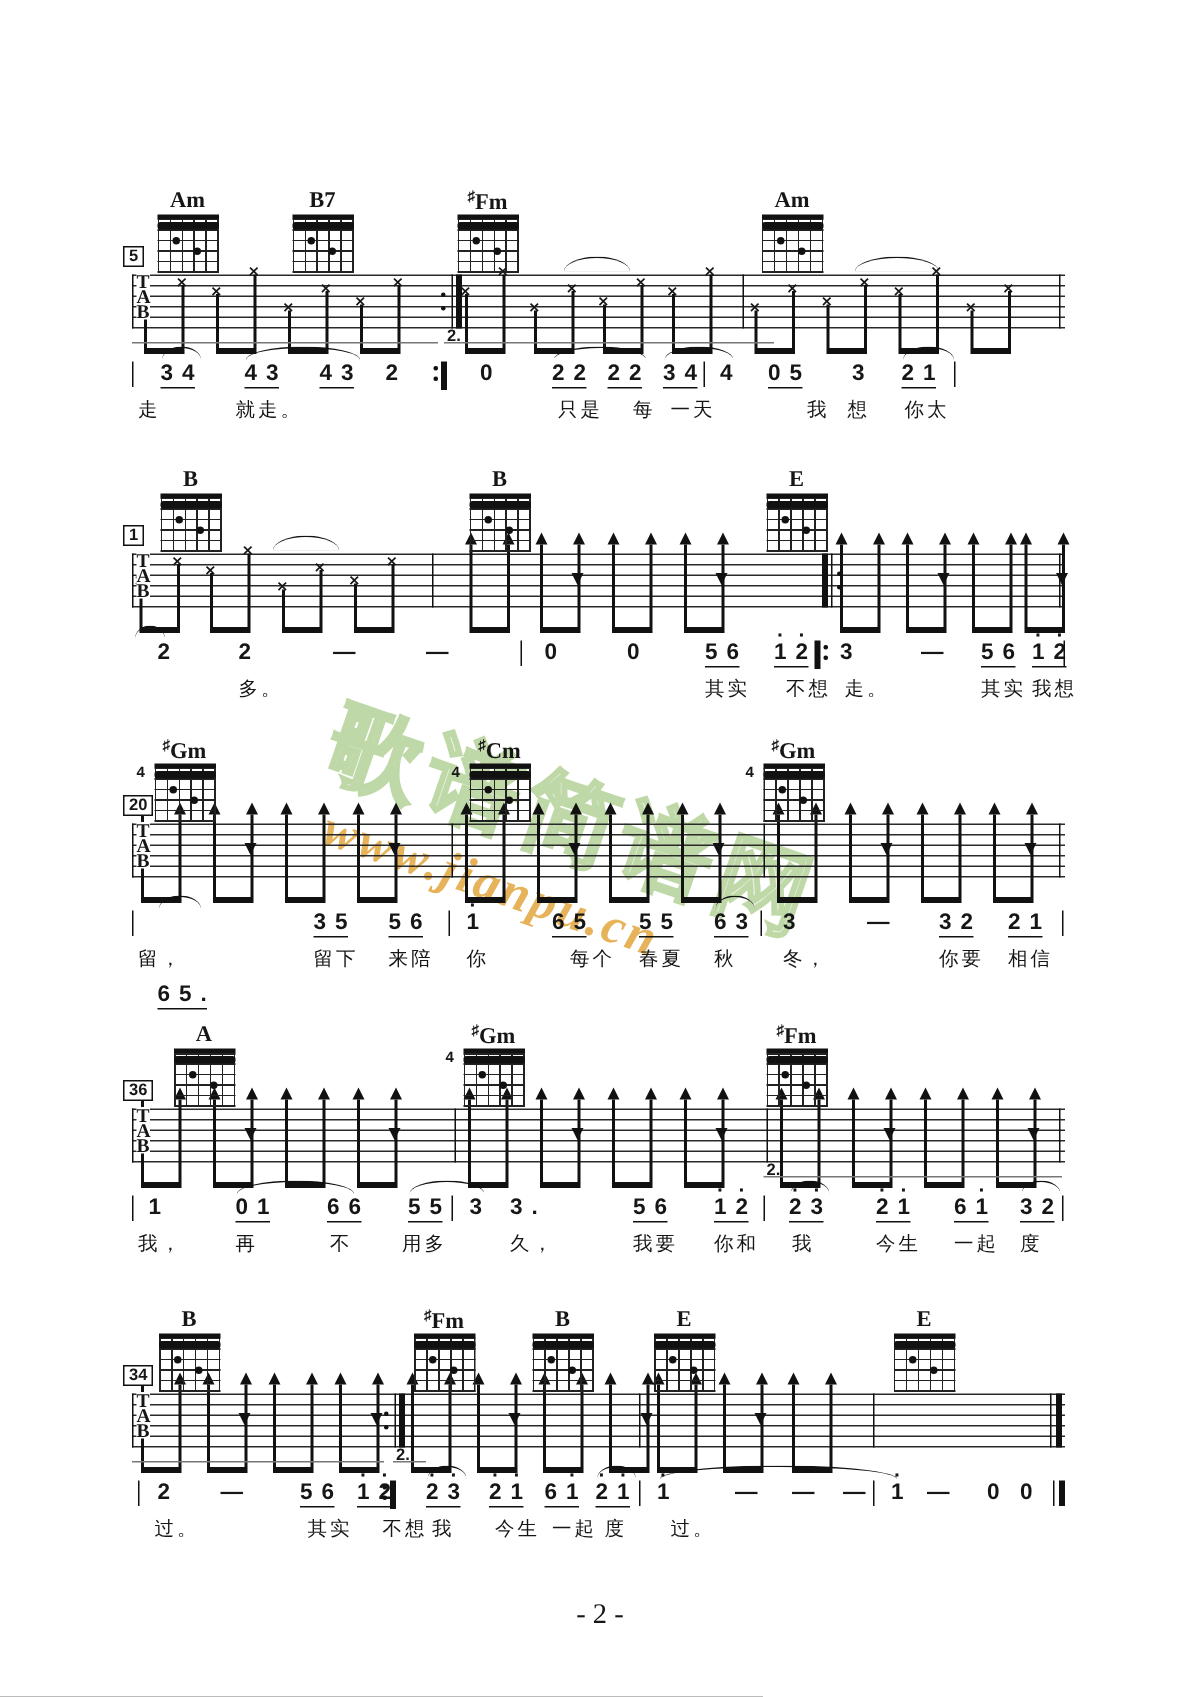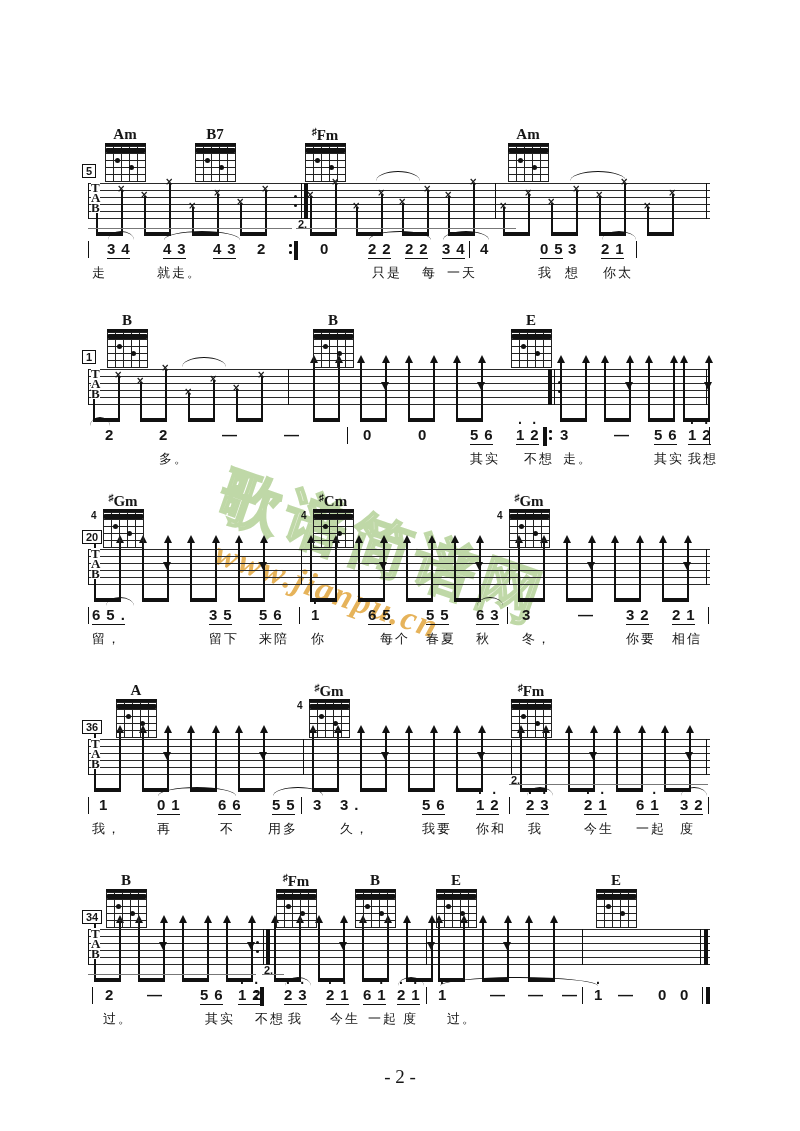--- a/index.html
+++ b/index.html
@@ -192,21 +192,21 @@
           <div class="tok u" style="left: 125px;"><b>4</b><b>3</b></div>
           <div class="tok" style="left: 169px;"><b>2</b></div>
           <div class="ndots" style="left: 201px;"></div>
           <div class="nbar th" style="left: 206px; height: 19px;"></div>
           <div class="tok" style="left: 232px;"><b>0</b></div>
           <div class="tok u" style="left: 280px;"><b>2</b><b>2</b></div>
           <div class="tok u" style="left: 317px;"><b>2</b><b>2</b></div>
           <div class="tok u" style="left: 354px;"><b>3</b><b>4</b></div>
           <div class="nbar" style="left: 381px;"></div>
           <div class="tok" style="left: 392px;"><b>4</b></div>
-          <div class="tok u" style="left: 452px; text-align: center;"><b>0</b><b>5</b></div>
+          <div class="tok u" style="left: 424px; text-align: center;"><b>0</b><b>5</b></div>
           <div class="tok" style="left: 480px;"><b>3</b></div>
           <div class="tok u" style="left: 513px;"><b>2</b><b>1</b></div>
           <div class="nbar" style="left: 548px;"></div>
           <div class="narc" style="left: 20px; width: 26px;"></div>
           <div class="narc" style="left: 76px; width: 76px;"></div>
           <div class="narc" style="left: 281px; width: 62px;"></div>
           <div class="narc" style="left: 355px; width: 46px;"></div>
           <div class="narc" style="left: 514px; width: 34px;"></div>
           <div class="vline" style="left: 0px; width: 204px;"></div>
           <div class="vline" style="left: 208px; width: 220px;"></div>
@@ -464,21 +464,21 @@
           <div class="tu" style="left: 547.5px; top: -14px;"></div>
           <div class="beam" style="left: 574px; width: 27px;"></div>
           <div class="stem" style="left: 574px; top: -6px; height: 55px;"></div>
           <div class="tu" style="left: 570.5px; top: -14px;"></div>
           <div class="stem" style="left: 599px; top: -6px; height: 55px;"></div>
           <div class="tu" style="left: 595.5px; top: -14px;"></div>
           <div class="td" style="left: 595px; top: 13px;"></div>
         </div>
         <div class="numline">
           <div class="nbar" style="left: 0px;"></div>
-          <div class="tok u" style="left: 4px;"><b>6</b><b>5</b><b>.</b></div>
+          <div class="tok u" style="left: 17px; margin-top: 48px;"><b>6</b><b>5</b><b>.</b></div>
           <div class="tok u" style="left: 121px;"><b>3</b><b>5</b></div>
           <div class="tok u" style="left: 171px;"><b>5</b><b>6</b></div>
           <div class="nbar" style="left: 211px;"></div>
           <div class="tok" style="left: 223px;"><b class="dt">1</b></div>
           <div class="tok u" style="left: 280px;"><b>6</b><b>5</b></div>
           <div class="tok u" style="left: 338px;"><b>5</b><b>5</b></div>
           <div class="tok u" style="left: 388px;"><b>6</b><b>3</b></div>
           <div class="nbar" style="left: 419px;"></div>
           <div class="tok" style="left: 434px;"><b>3</b></div>
           <div class="tok" style="left: 490px;"><b>—</b></div>

